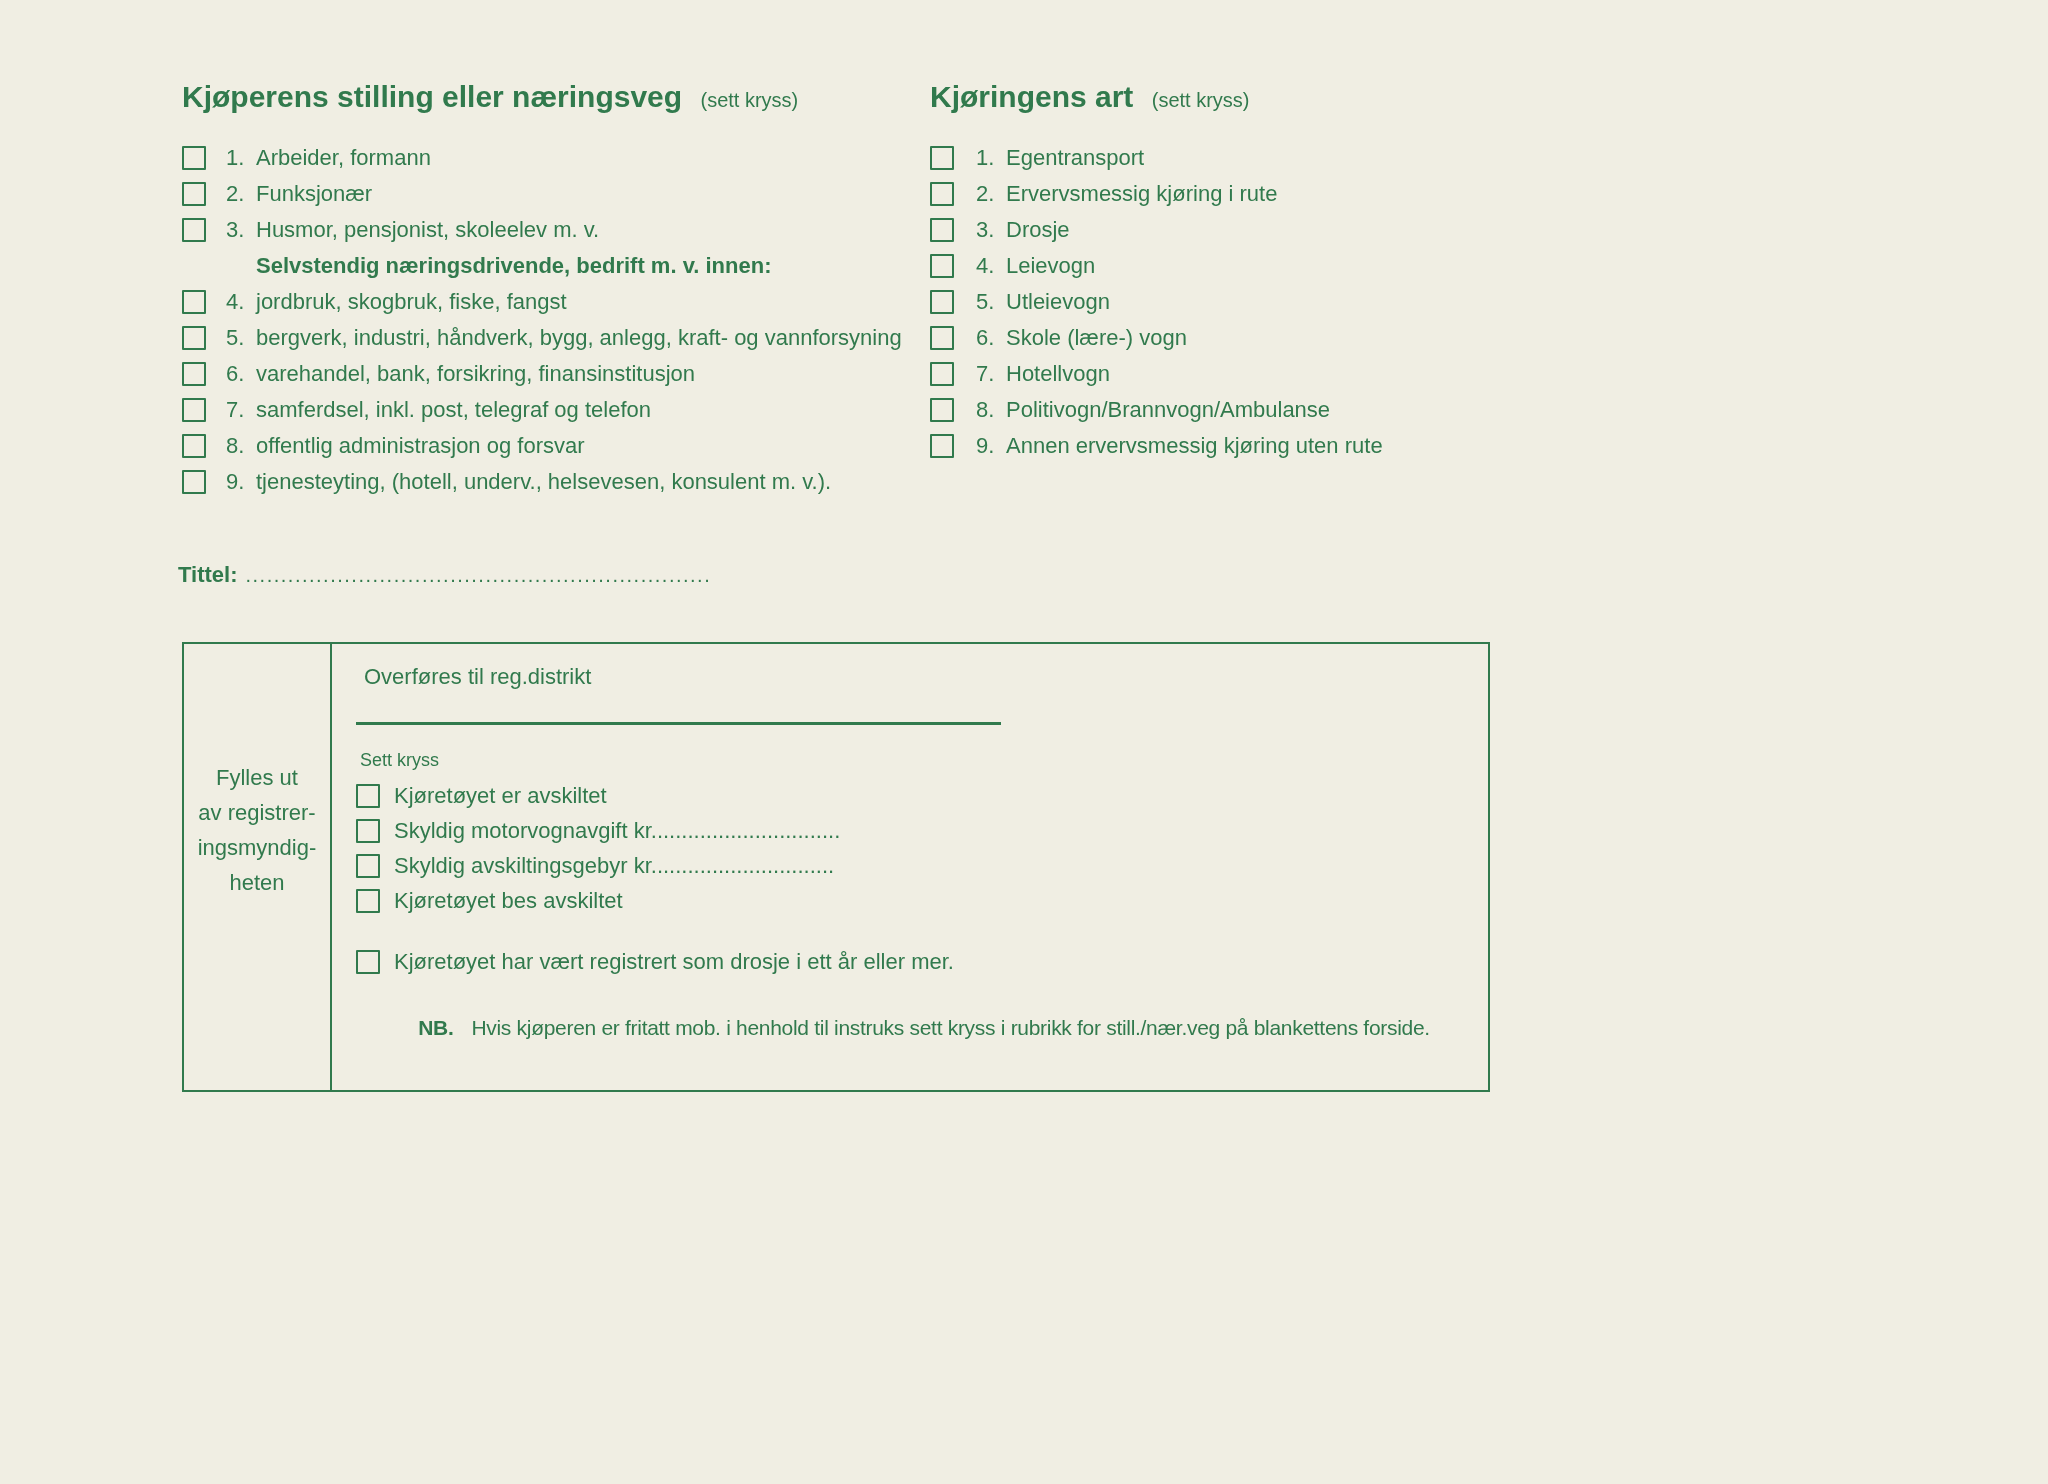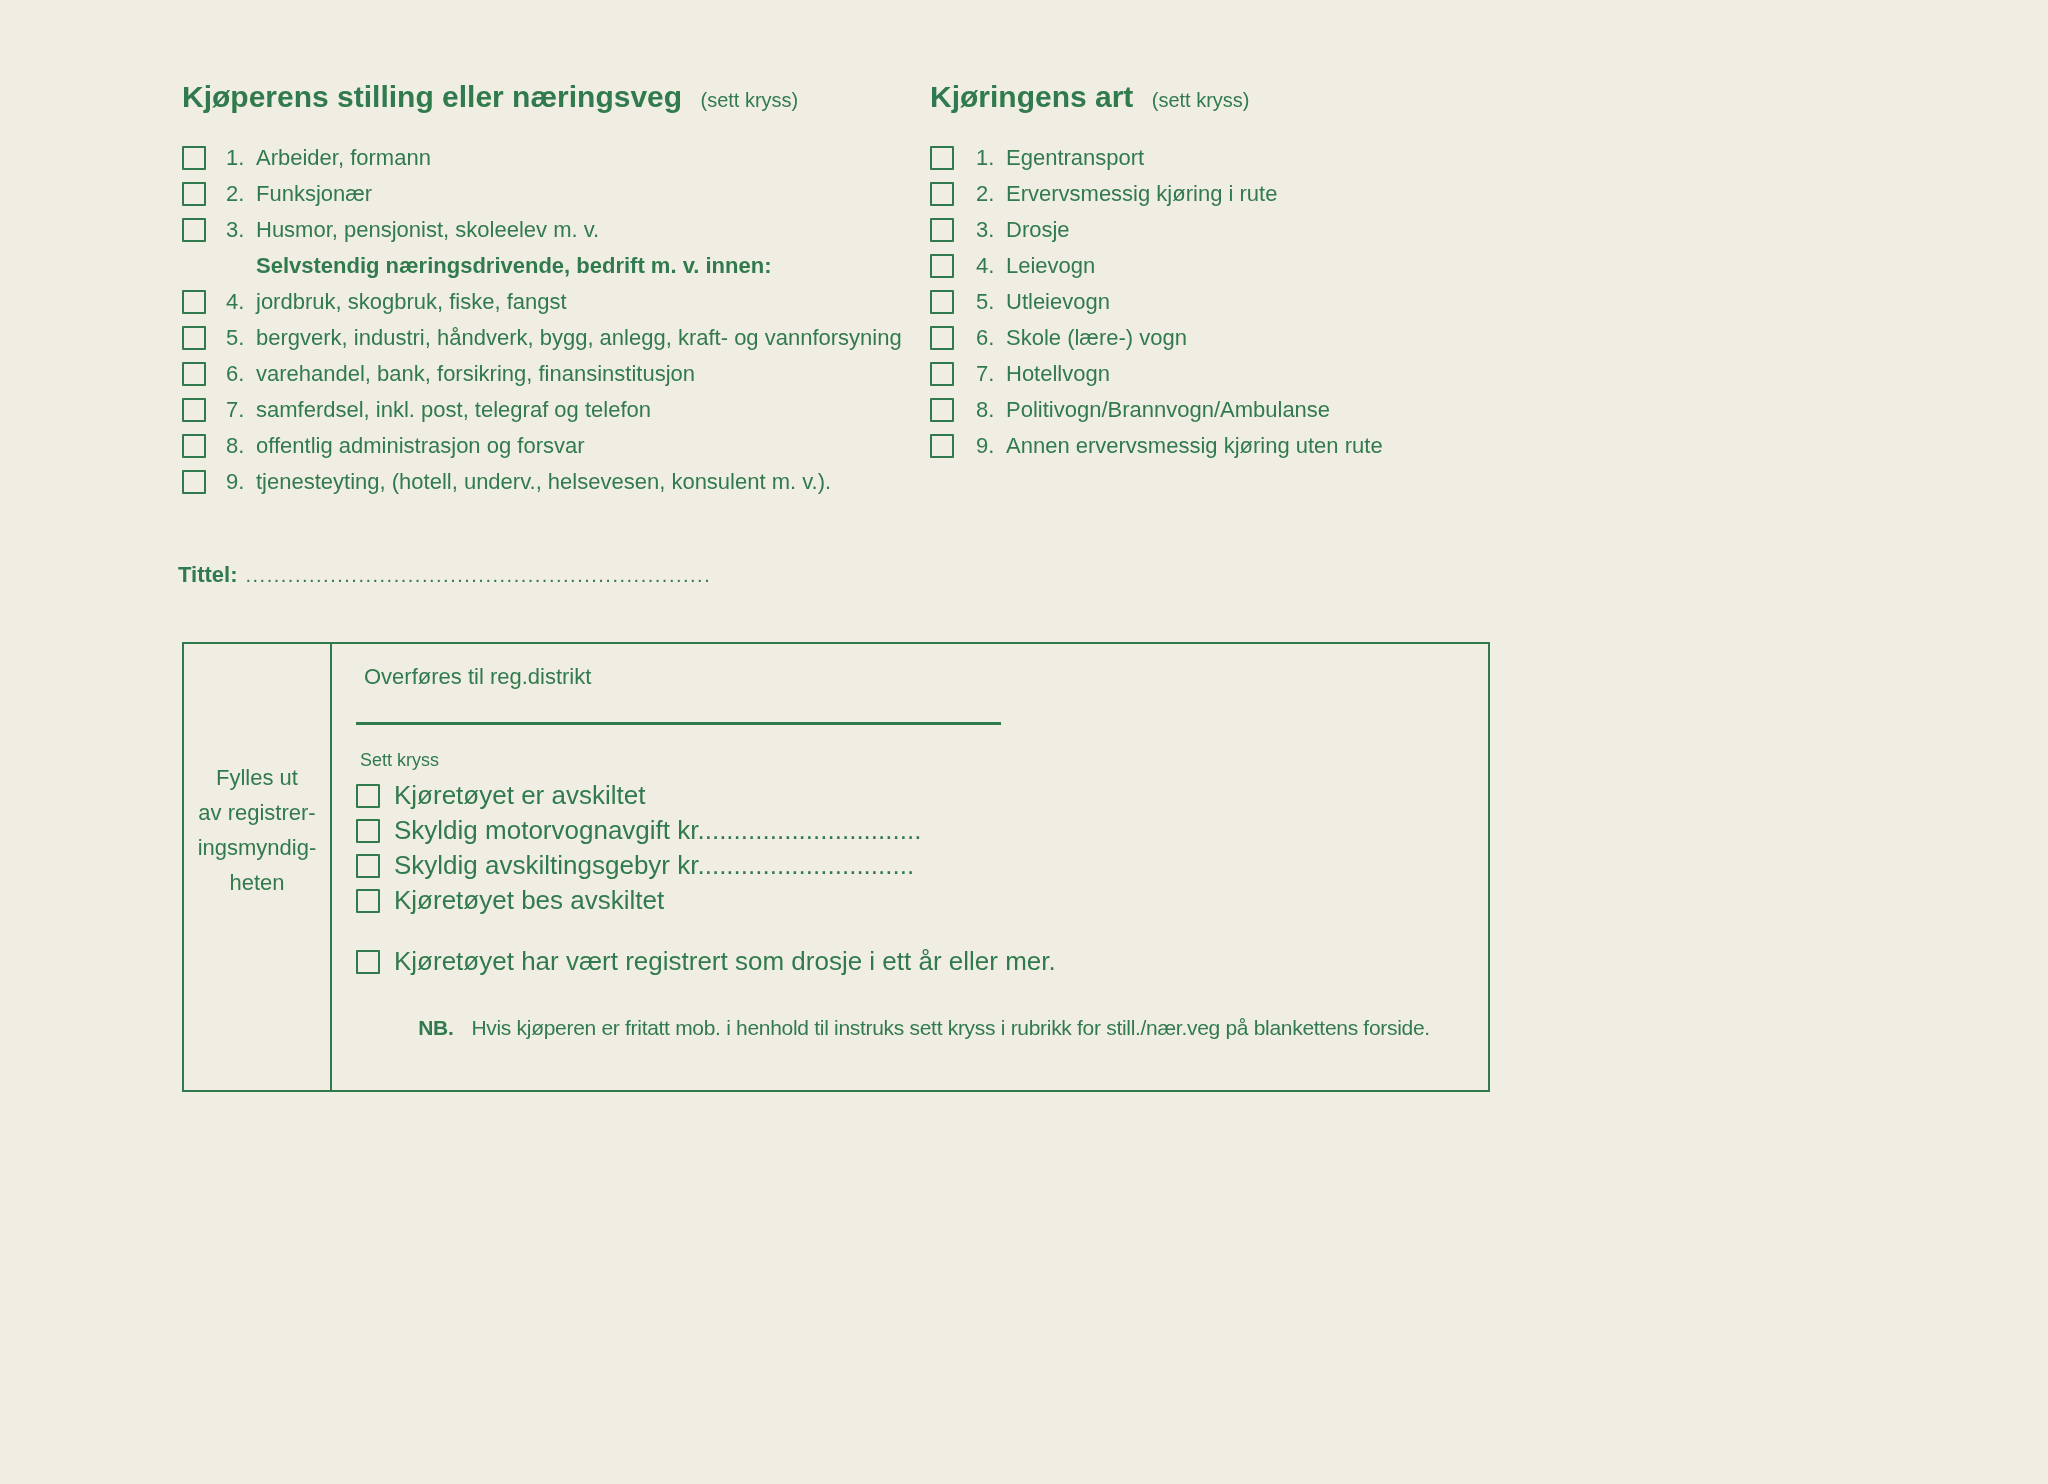--- a/index.html
+++ b/index.html
@@ -58,21 +58,21 @@
   .side-label{
     position:absolute;top:116px;left:0;right:0;
     text-align:center;font-size:22px;line-height:35px;
   }
   .box-right{position:absolute;left:166px;top:0;right:0;bottom:0;margin-top:12px;}
   .transfer{position:absolute;left:14px;top:8px;font-size:22px;}
   .underline{position:absolute;left:6px;top:66px;width:645px;height:2.5px;background:#317a4d;}
   .settkryss{position:absolute;left:10px;top:94px;font-size:18px;}
   .checks{position:absolute;left:6px;top:122px;}
   .checks .row,.late-row .row{height:35px;}
-  .checks .lbl,.late-row .lbl{margin-left:14px;font-size:26px;}
+  .checks .lbl,.late-row .lbl{margin-left:14px;font-size:22px;}
   .late-row{position:absolute;left:6px;top:288px;}
   .nb{
     position:absolute;left:26px;top:360px;right:16px;
     font-size:21px;letter-spacing:-0.3px;white-space:nowrap;text-align:center;
   }
   .nb .nb-prefix{font-weight:bold;margin-right:18px;}
 </style>
 </head>
 <body>
 

